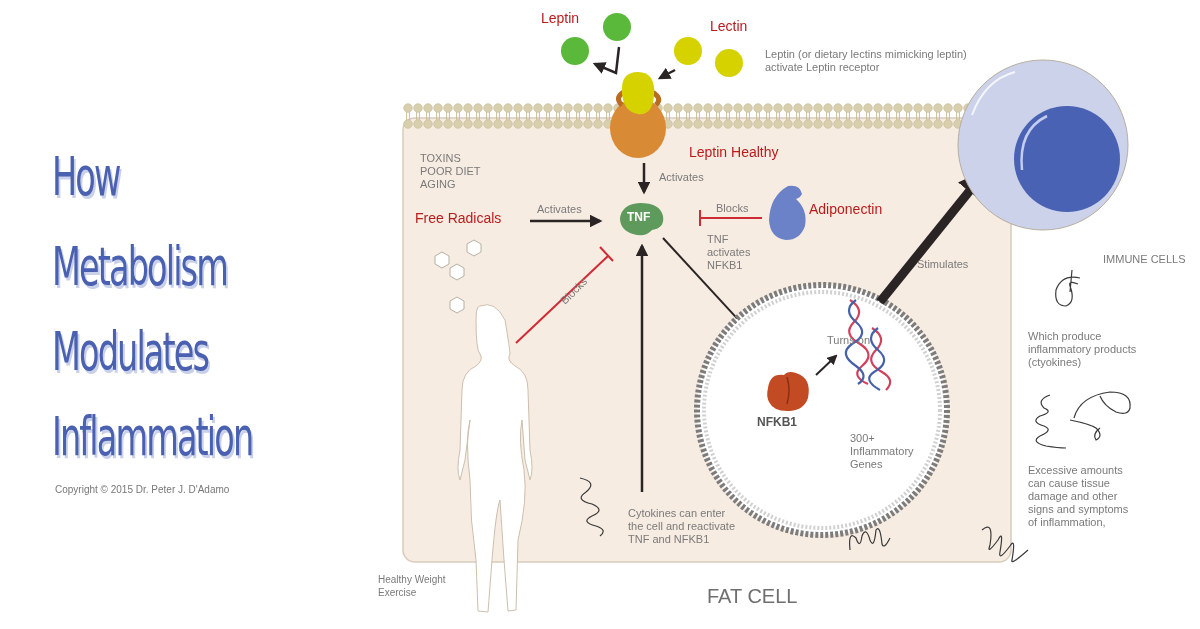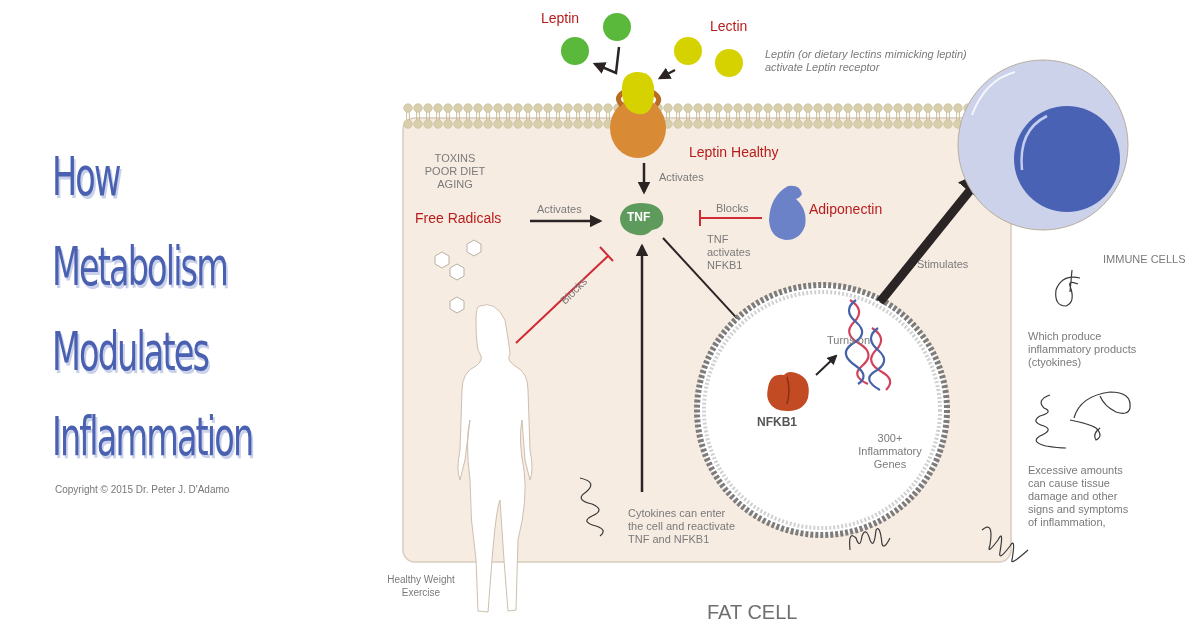--- a/index.html
+++ b/index.html
@@ -7,22 +7,22 @@
   .abs { position:absolute; }
   .title-line {
     position:absolute; left:52px; font-family:"DejaVu Sans", sans-serif; font-weight:normal;
     color:#4a60b0; font-size:54px; letter-spacing:-3px; line-height:1;
     transform: scaleX(0.62); transform-origin:left top;
     text-shadow: 3px 3px 0 #c9d0ea;
   }
   .copyright { left:55px; top:484px; font-size:10px; color:#777; }
   .lbl { position:absolute; color:#7a7a7a; font-size:11px; line-height:13px; }
   .lbl-md { font-size:14px; color:#b91c1c; }
-  .lbl-lg { font-size:20px; color:#6f6f6f;margin-top:16px; }
-  .center { text-align:center; }
+  .lbl-lg { font-size:20px; color:#6f6f6f; }
+  .center { text-align:left; }
 </style>
 </head>
 <body>
 
 <div class="title-line" style="top:150px;">How</div>
 <div class="title-line" style="top:240px;">Metabolism</div>
 <div class="title-line" style="top:325px;">Modulates</div>
 <div class="title-line" style="top:410px;">Inflammation</div>
 <div class="abs copyright">Copyright © 2015 Dr. Peter J. D'Adamo</div>
 
@@ -122,21 +122,21 @@
     <path d="M1072,270 L1070,292 M1080,278 Q1062,274 1056,290 Q1054,306 1066,306 Q1076,302 1070,286 Q1068,280 1078,284"></path>
   </g>
   <g fill="none" stroke="#3a3a3a" stroke-width="1.2">
     <path d="M1050,395 Q1036,400 1044,408 Q1054,412 1040,416 Q1030,422 1044,426 Q1054,430 1040,436 Q1030,442 1046,446 Q1058,448 1066,448"></path>
     <path d="M1074,418 Q1080,396 1110,392 Q1132,392 1130,408 Q1128,416 1116,412 Q1104,406 1100,396 M1070,420 Q1090,424 1096,428 Q1104,436 1096,440 Q1092,434 1100,428"></path>
   </g>
 </svg>
 
 <div class="lbl lbl-md" style="left:541px;top:12px;">Leptin</div>
 <div class="lbl lbl-md" style="left:710px;top:20px;">Lectin</div>
-<div class="lbl" style="left:765px;top:48px;font-style:italic;">
+<div class="lbl" style="left:765px;top:48px;">
   <div>Leptin (or dietary lectins mimicking leptin)</div>
   <div>activate Leptin receptor</div>
 </div>
 
 <div class="lbl lbl-md" style="left:689px;top:146px;">Leptin Healthy</div>
 <div class="lbl" style="left:659px;top:171px;">Activates</div>
 <div class="lbl center" style="left:420px;top:152px;width:70px;">
   <div>TOXINS</div>
   <div>POOR DIET</div>
   <div>AGING</div>

